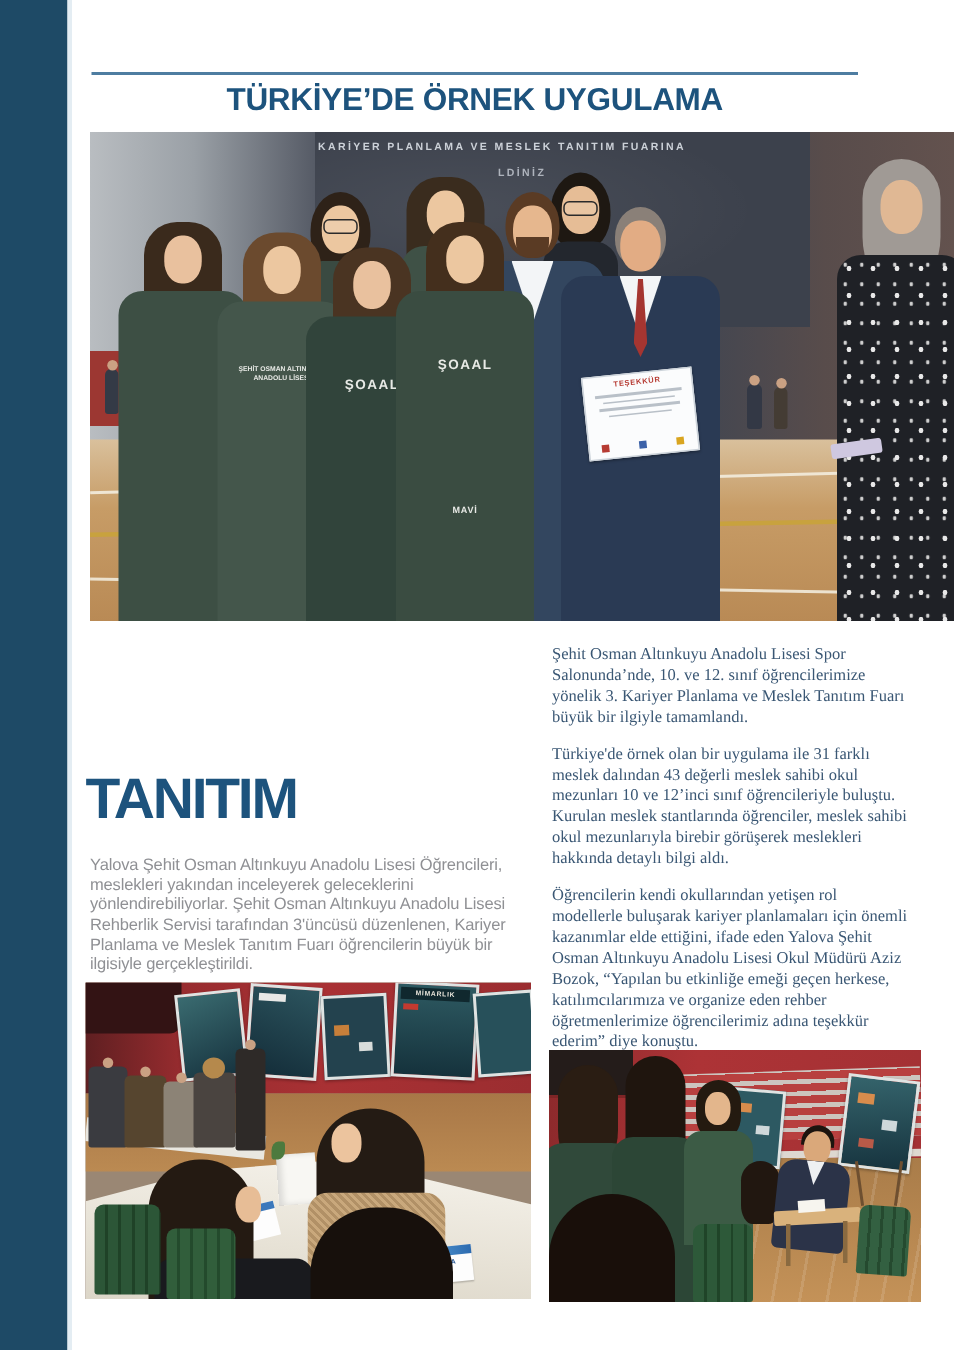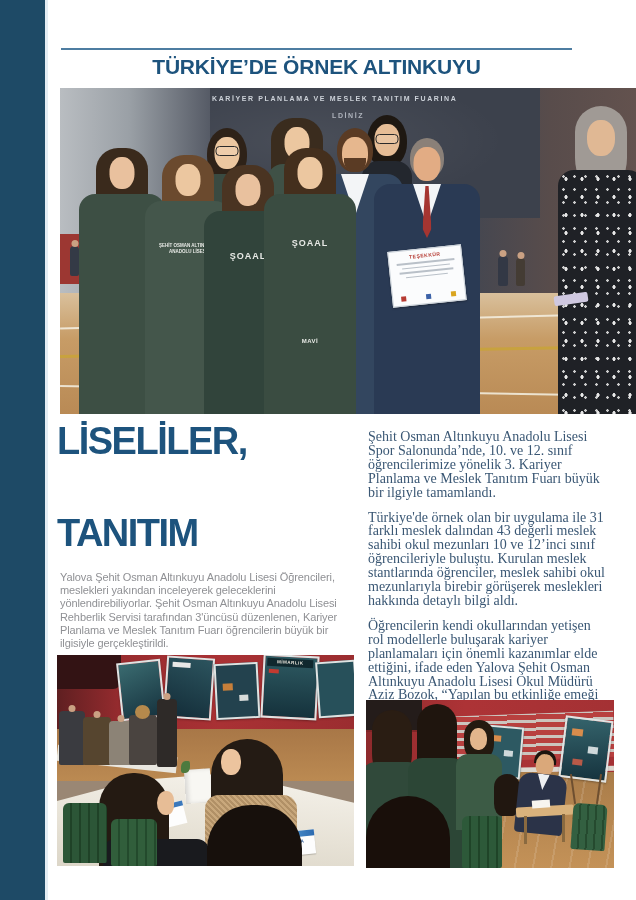--- a/index.html
+++ b/index.html
@@ -11,21 +11,21 @@
   .accent-edge{position:absolute;left:45px;top:0;width:3px;height:900px;background:#e4edf3;}
   .hrule{position:absolute;left:61px;top:48px;width:511px;height:2px;background:#4e7da1;}
   .sec-title{position:absolute;left:61px;top:55px;width:511px;text-align:center;
              font-size:21px;font-weight:bold;letter-spacing:-0.2px;color:#1d537d;margin:0;}
   
   .headline{position:absolute;left:57px;top:418px;margin:0;font-size:38px;line-height:46px;
             font-weight:bold;letter-spacing:-1.5px;color:#1d537d;}
   .lead{position:absolute;left:60px;top:571px;width:298px;margin:0;font-size:11px;
         line-height:13.2px;letter-spacing:-0.1px;color:#8f9094;}
   .col-right{position:absolute;left:368px;top:430px;width:238px;
-             font-family:"Liberation Serif",serif;font-size:14px;line-height:13.9px;color:#3a5774;}
+             font-family:"Liberation Serif",serif;font-size:11px;line-height:13.9px;color:#3a5774;}
   .col-right p{margin:0 0 11px 0;}
   
   figure.ph{position:absolute;margin:0;overflow:hidden;}
   .ph-main{left:60px;top:88px;width:576px;height:326px;background:#8e9298;}
   .ph-bl{left:57px;top:655px;width:297px;height:211px;background:#9a8774;}
   .ph-br{left:366px;top:700px;width:248px;height:168px;background:#9a8774;}
   
   .prs{position:absolute;bottom:0;}
   .prs .hair{position:absolute;left:50%;transform:translateX(-50%);top:0;width:40px;height:52px;
              border-radius:50% 50% 45% 45%;background:var(--hair,#332);}
@@ -58,21 +58,21 @@
 </style>
 </head>
 <body>
 
 <div id="page">
   <div class="accent-bar"></div>
   <div class="accent-edge"></div>
 
   <header>
     <div class="hrule"></div>
-    <h1 class="sec-title">TÜRKİYE’DE ÖRNEK ALTINKUYU</h1>
+    <h1 class="sec-title">TÜRKİYE’DE ÖRNEK UYGULAMA</h1>
   </header>
 
   <figure class="ph ph-main">
     <div class="abs" style="left:0;top:0;width:576px;height:215px;
          background:linear-gradient(90deg,#b9bdc1 0%,#9aa0a6 12%,#565b66 26%,#3f4450 45%,#424651 70%,#584c4b 85%,#63524e 100%);"></div>
     <div class="abs" style="left:150px;top:0;width:330px;height:130px;
          background:radial-gradient(ellipse at 30% 40%,rgba(255,255,255,.07),transparent 60%),#3c414c;"></div>
     <div class="banner-t" style="left:152px;top:7px;">KARİYER PLANLAMA VE MESLEK TANITIM FUARINA</div>
     <div class="banner-t" style="left:272px;top:24px;color:#aeb3bc;">LDİNİZ</div>
     <div class="abs" style="left:0;top:146px;width:165px;height:50px;
@@ -164,21 +164,21 @@
       <div class="hair" style="width:52px;height:86px;border-radius:26px 26px 40% 40%;"></div>
       <div class="face" style="top:14px;width:28px;height:36px;"></div>
       <div class="torso" style="top:64px;
            background-image:radial-gradient(#e8e8e8 1.4px,transparent 1.8px),radial-gradient(#cfcfcf 1px,transparent 1.4px);
            background-size:16px 18px,11px 13px;background-color:#1f2126;"></div>
       <div class="abs" style="left:-4px;top:188px;width:34px;height:10px;background:#cfc8e0;transform:rotate(-8deg);border-radius:2px;"></div>
     </div>
   </figure>
 
   <h2 class="headline">
-    <span>LİSELİLER,</span><br>
+    <br>
     <br>
     <span>TANITIM</span>
   </h2>
   <p class="lead">Yalova Şehit Osman Altınkuyu Anadolu Lisesi Öğrencileri, meslekleri yakından inceleyerek geleceklerini yönlendirebiliyorlar. Şehit Osman Altınkuyu Anadolu Lisesi Rehberlik Servisi tarafından 3'üncüsü düzenlenen, Kariyer Planlama ve Meslek Tanıtım Fuarı öğrencilerin büyük bir ilgisiyle gerçekleştirildi.</p>
 
   <figure class="ph ph-bl">
     <div class="abs" style="left:0;top:0;width:297px;height:74px;
          background:linear-gradient(90deg,#5f1f21 0%,#982c2f 22%,#a93134 55%,#9b2d30 100%);"></div>
     <div class="abs" style="left:0;top:0;width:64px;height:34px;background:#331314;border-radius:0 0 8px 0;"></div>
     <div class="abs poster" style="left:62px;top:6px;width:40px;height:54px;transform:rotate(-6deg);background:linear-gradient(160deg,#3a6b70,#16323e);"></div>

